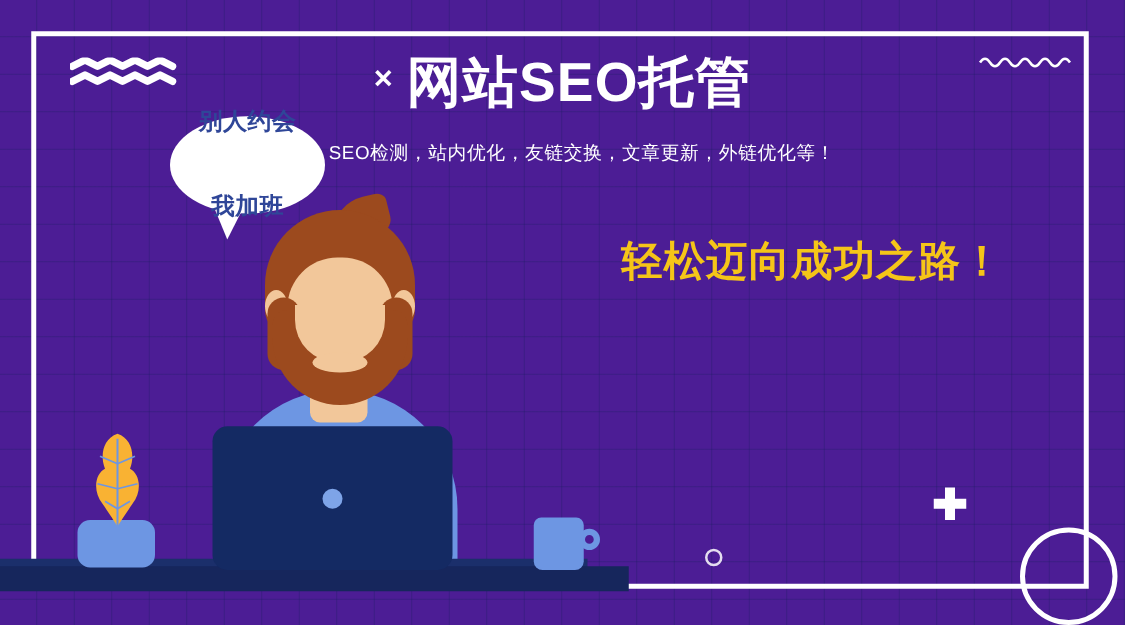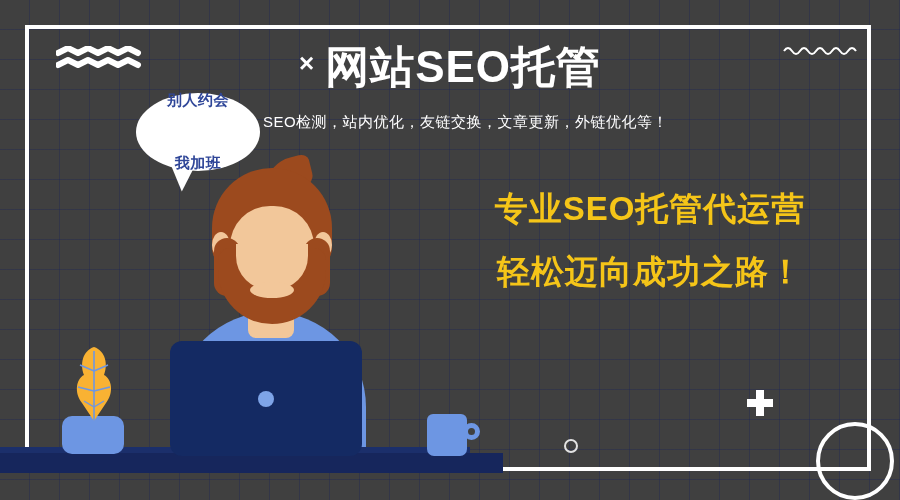--- a/index.html
+++ b/index.html
@@ -3,21 +3,21 @@
 <meta charset="utf-8">
 <style>
   html,body{margin:0;padding:0;}
   body{
     width:900px;height:500px;overflow:hidden;
     font-family:"Liberation Sans","DejaVu Sans",sans-serif;
     background:#3c50a0;
   }
   .poster{
     position:relative;width:900px;height:500px;overflow:hidden;
-    background:#404040;
+    background:#4c1d95;
   }
   
   .grid-bg{
     position:absolute;inset:0;
     background-image:
       linear-gradient(to right, rgba(20,30,90,0.30) 1px, transparent 1px),
       linear-gradient(to bottom, rgba(20,30,90,0.30) 1px, transparent 1px);
     background-size:30px 30px;
     background-position:-1px -1px;
   }
@@ -56,21 +56,21 @@
   .wave-left{position:absolute;left:56px;top:46px;}
   .wave-right{position:absolute;left:783px;top:42px;}
   
   .bubble{
     position:absolute;left:136px;top:93px;width:124px;height:78px;
     background:#ffffff;border-radius:50%/50%;
   }
   .bubble-text{
     position:absolute;inset:0;display:flex;flex-direction:column;
     align-items:center;justify-content:center;
-    color:#2f4698;font-size:15px;font-weight:bold;line-height:1.25;
+    color:#2f4698;font-size:19px;font-weight:bold;line-height:1.25;
     letter-spacing:0.5px;
     gap:44px;
   }
   .bubble-tail{
     position:absolute;left:170px;top:157px;width:0;height:0;
     border-left:10px solid transparent;
     border-right:22px solid transparent;
     border-top:34px solid #ffffff;
     transform:rotate(-6deg);
   }
@@ -221,21 +221,20 @@
 
   <div class="bubble-tail"></div>
   <div class="bubble">
     <div class="bubble-text">
       <span>别人约会</span>
       <span>我加班</span>
     </div>
   </div>
 
   <div class="sales">
-    <div class="line">专业SEO托管代运营</div>
     <div class="line">轻松迈向成功之路！</div>
   </div>
 
   <div class="plus"></div>
   <div class="dot-circle"></div>
 
   <div class="person">
     <div class="body"></div>
     <div class="neck"></div>
     <div class="hair-quiff"></div>

